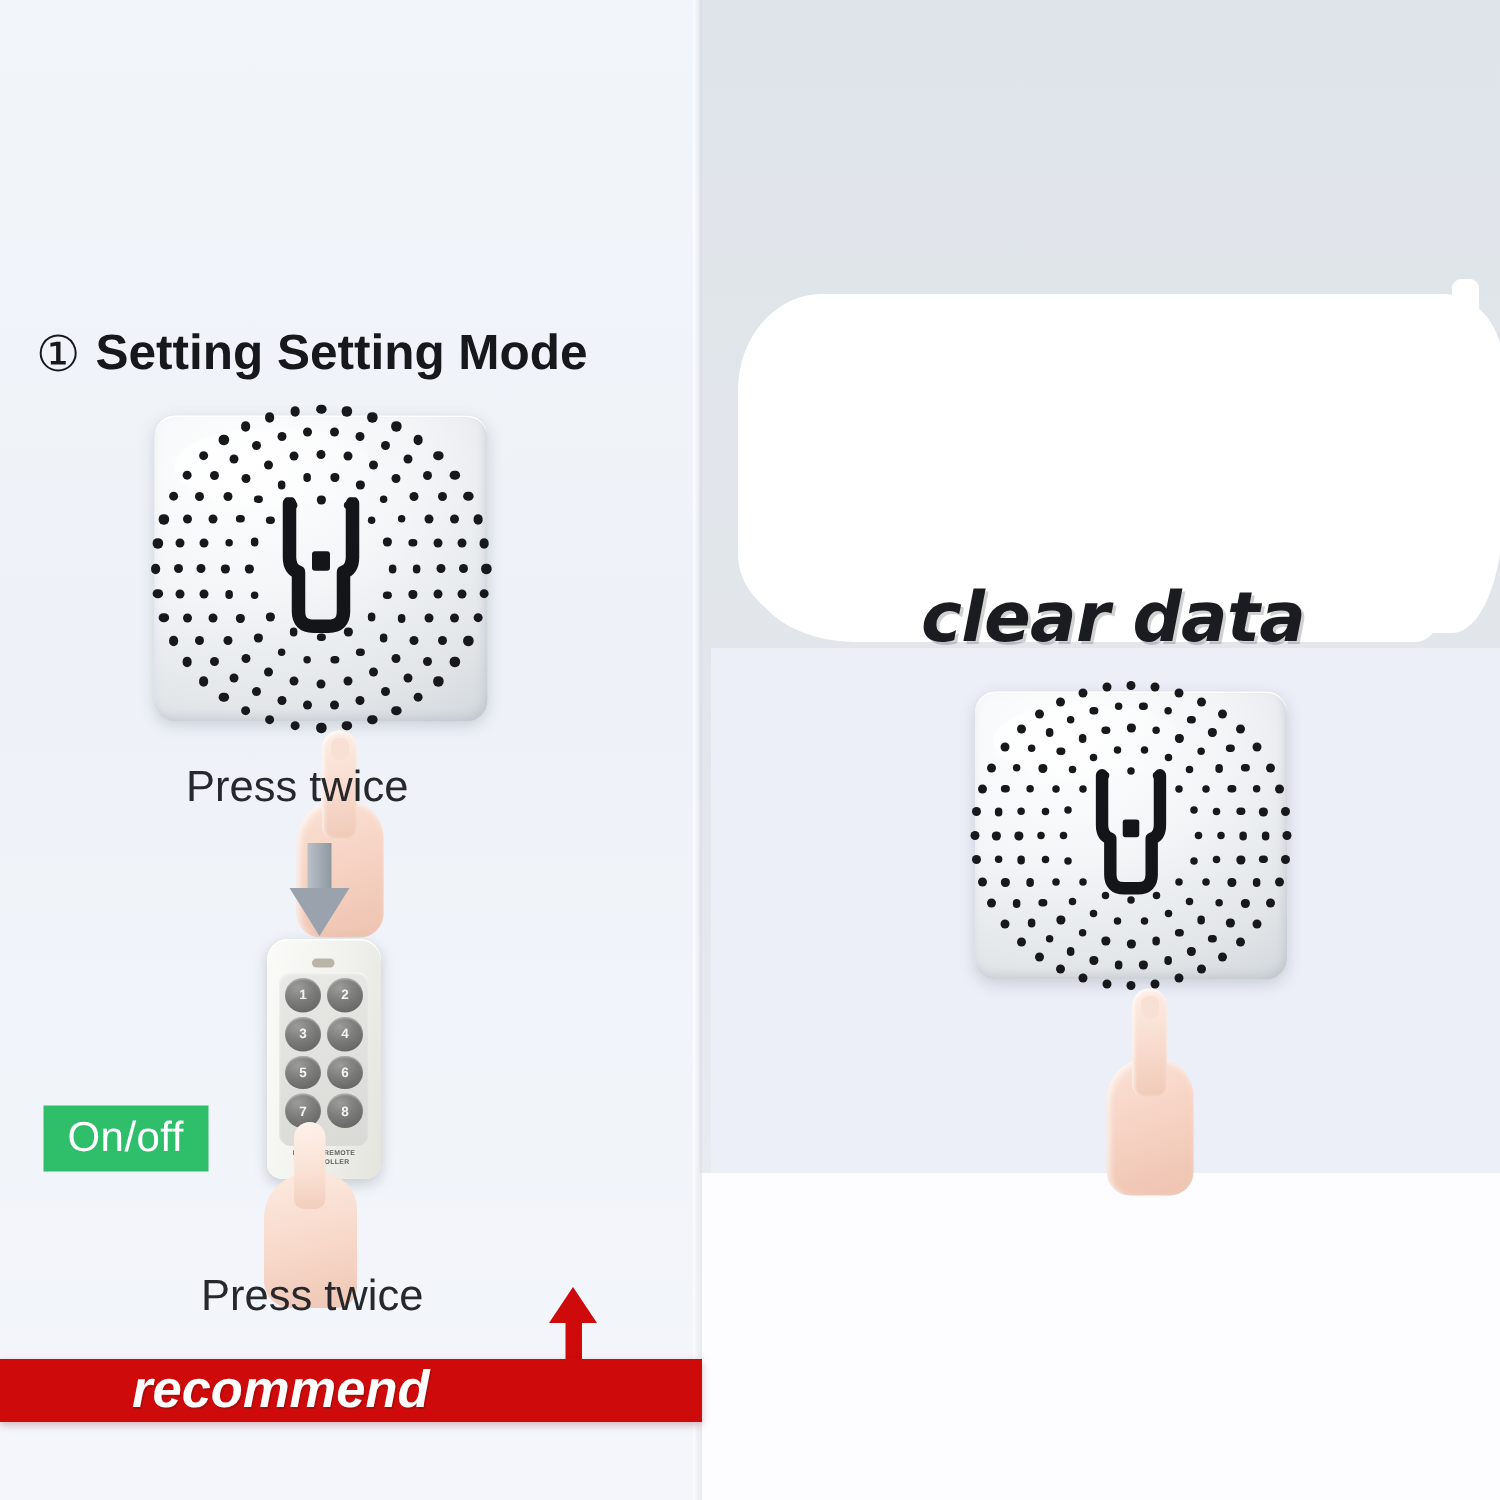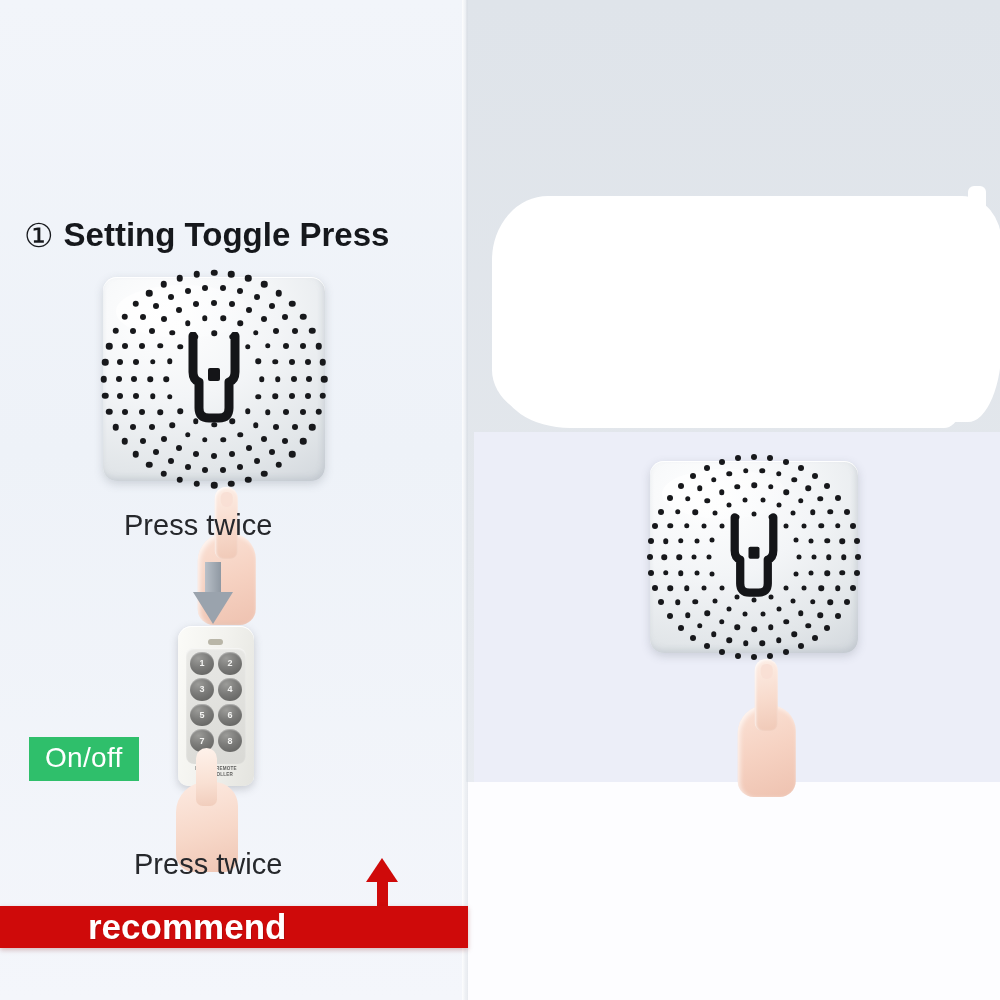--- a/index.html
+++ b/index.html
@@ -322,20 +322,21 @@
     left: 88px; top: 906px;
     width: 320px;
     height: 42px;
     display: flex;
     align-items: center;
     font-size: 35px;
     font-weight: 700;
     color: #ffffff;
     text-shadow: 1px 1px 0 rgba(140,10,10,.45);
     white-space: nowrap;
+    font-style: italic;
   }
   .rec-arrow {
     position: absolute;
     left: 366px; top: 858px;
     width: 32px; height: 50px;
   }
   .rec-arrow .shaft {
     position: absolute;
     left: 11px; top: 18px;
     width: 11px; height: 32px;
@@ -361,21 +362,21 @@
   <div class="bg-right-lower"></div>
   <div class="bg-seam"></div>
   <div class="paint-nick"></div>
   <div class="paint-blob"></div>
   <div class="paint-blob2"></div>
   <div class="paint-edge-right"></div>
 
 
   <div class="step-heading">
     <span class="circled-num">①</span>
-    <span>Setting Toggle Press</span>
+    <span>Setting Setting Mode</span>
   </div>
 
   <div class="switch switch-1">
     <div class="glint"></div>
     <div class="dot-ring">
         <div class="dot" style="left: 111px; top: 56.1px; width: 5.5px; height: 5.5px;"></div>
         <div class="dot" style="left: 129.268px; top: 59.5939px; width: 5.5px; height: 5.5px;"></div>
         <div class="dot" style="left: 144.754px; top: 69.5438px; width: 5.5px; height: 5.5px;"></div>
         <div class="dot" style="left: 155.102px; top: 84.4348px; width: 5.5px; height: 5.5px;"></div>
         <div class="dot" style="left: 158.736px; top: 102px; width: 5.5px; height: 5.5px;"></div>
@@ -557,20 +558,21 @@
 
   <div class="hand-remote">
     <div class="palm"></div>
     <div class="finger"></div>
   </div>
 
   <div class="onoff-badge">On/off</div>
 
   <div class="caption cap-press-2">Press twice</div>
 
+  <div class="subtitle-clear">clear data</div>
 
   <div class="switch switch-2">
     <div class="glint"></div>
     <div class="dot-ring">
         <div class="dot" style="left: 104px; top: 52.8px; width: 5px; height: 5px;"></div>
         <div class="dot" style="left: 121.193px; top: 56.0884px; width: 5px; height: 5px;"></div>
         <div class="dot" style="left: 135.769px; top: 65.453px; width: 5px; height: 5px;"></div>
         <div class="dot" style="left: 145.508px; top: 79.4681px; width: 5px; height: 5px;"></div>
         <div class="dot" style="left: 148.928px; top: 96px; width: 5px; height: 5px;"></div>
         <div class="dot" style="left: 145.508px; top: 112.532px; width: 5px; height: 5px;"></div>

